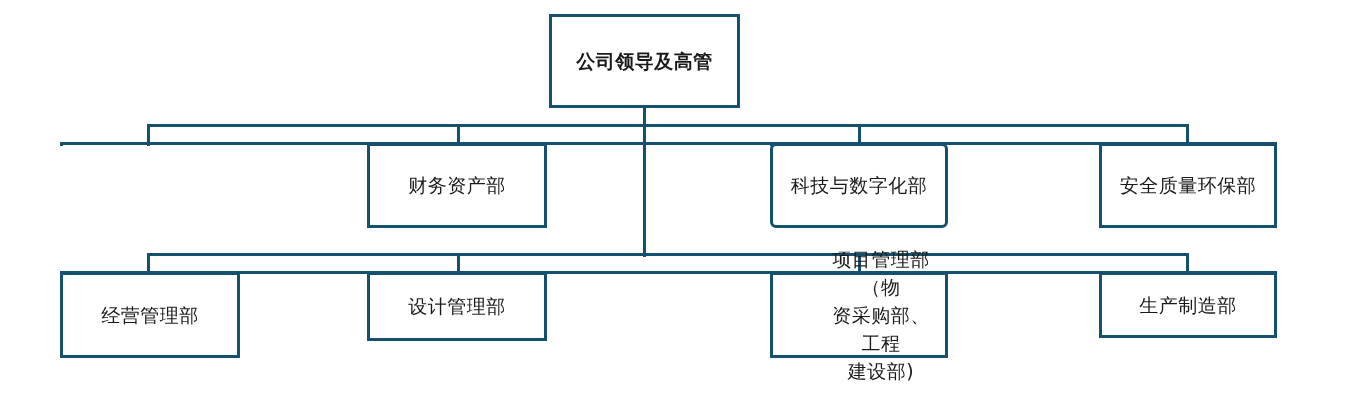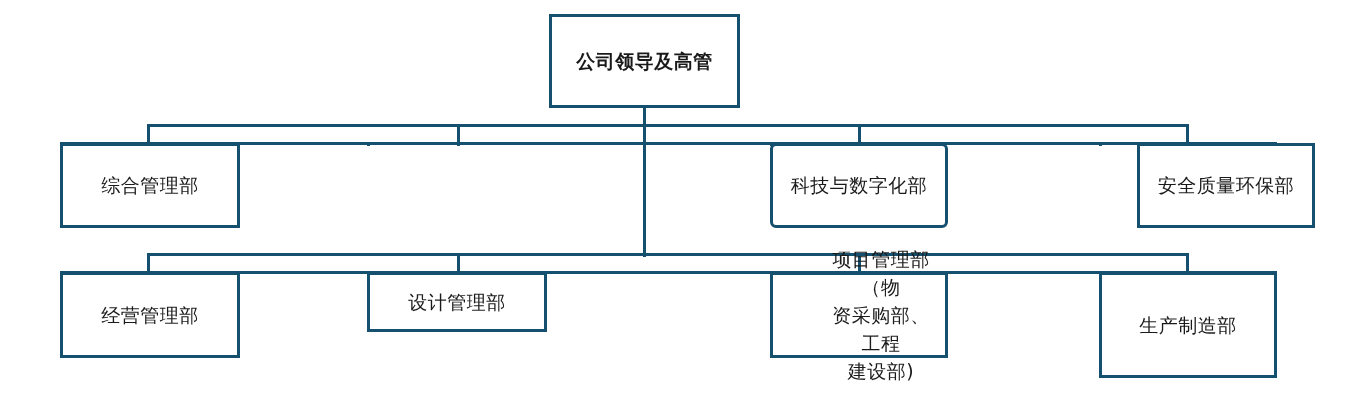--- a/index.html
+++ b/index.html
@@ -88,44 +88,44 @@
   <div class="conn v" style="left:1099px; top:271px; height:4px;"></div>
   <div class="conn v" style="left:147px; top:271px; height:4px;"></div>
   <div class="conn v" style="left:457px; top:271px; height:4px;"></div>
   <div class="conn v" style="left:858px; top:271px; height:4px;"></div>
   <div class="conn v" style="left:1186px; top:271px; height:4px;"></div>
 
   <div class="node root" style="left:549px; top:14px; width:191px; height:94px;">
     <span class="node-label">公司领导及高管</span>
   </div>
 
-  <div class="node" style="left:60px; top:143px; width:180px; height:85px;">
-    <span class="node-label">综合管理部</span>
+
+  <div class="node" style="left:367px; top:143px; width:180px; height:85px;">
+    <span class="node-label">财务资产部</span>
   </div>
-
 
   <div class="node" style="left:770px; top:143px; width:178px; height:85px;border-radius:6px;">
     <span class="node-label">科技与数字化部</span>
   </div>
 
-  <div class="node" style="left:1099px; top:143px; width:178px; height:85px;margin-left:38px;">
+  <div class="node" style="left:1099px; top:143px; width:178px; height:85px;">
     <span class="node-label">安全质量环保部</span>
   </div>
 
   <div class="node" style="left:60px; top:272px; width:180px; height:86px;">
     <span class="node-label">经营管理部</span>
   </div>
 
-  <div class="node" style="left:367px; top:272px; width:180px; height:60px;">
+  <div class="node" style="left:367px; top:272px; width:180px; height:69px;">
     <span class="node-label">设计管理部</span>
   </div>
 
   <div class="node wrapped" style="left:770px; top:272px; width:178px; height:86px;padding-left:44px;">
     <span class="node-label">项目管理部（物
 资采购部、工程
 建设部)</span>
   </div>
 
-  <div class="node" style="left:1099px; top:272px; width:178px; height:106px;">
+  <div class="node" style="left:1099px; top:272px; width:178px; height:66px;">
     <span class="node-label">生产制造部</span>
   </div>
 
 </div>
 
 </body></html>

